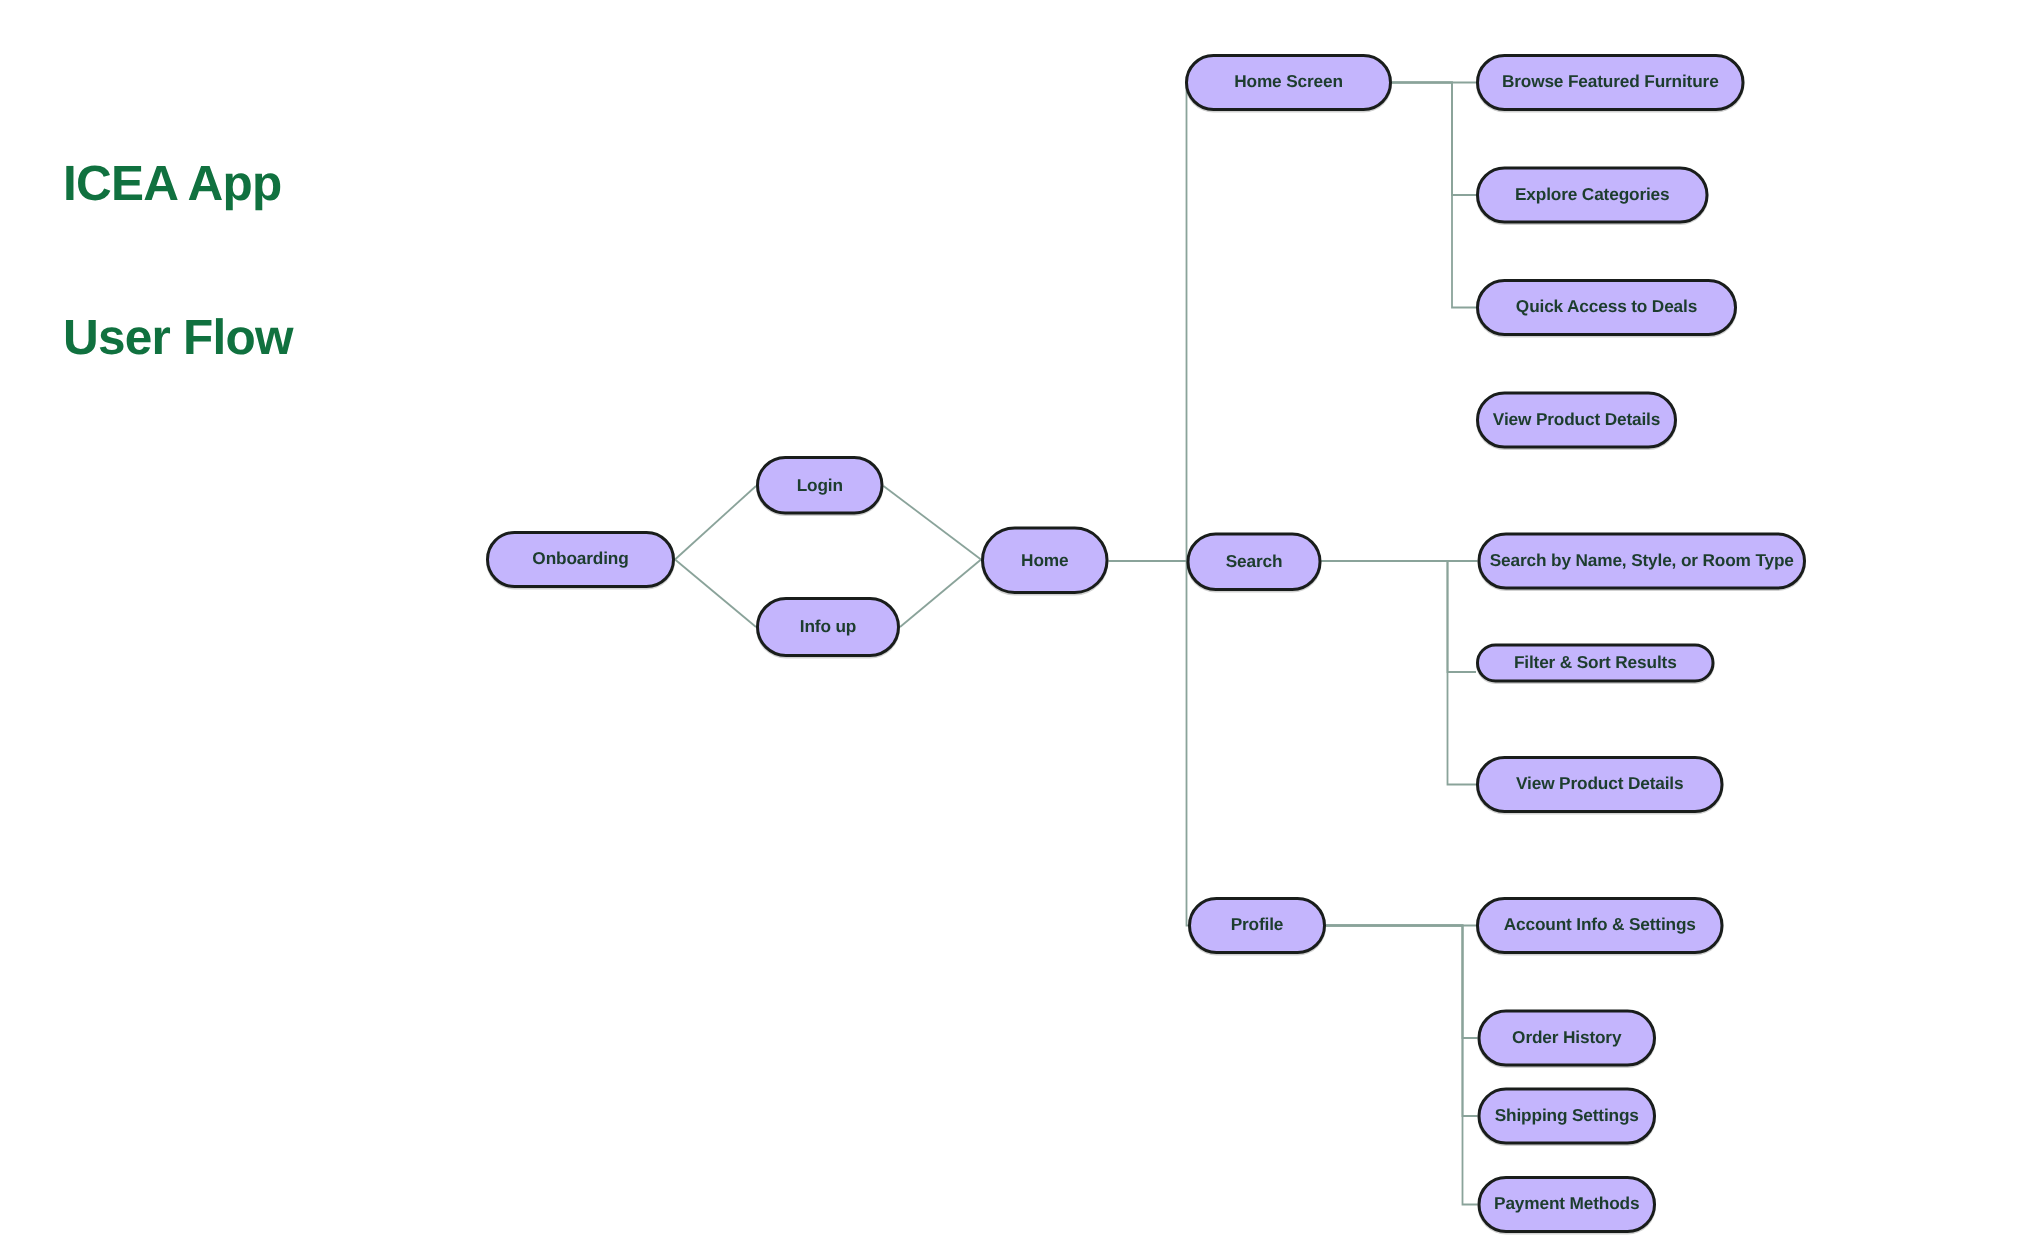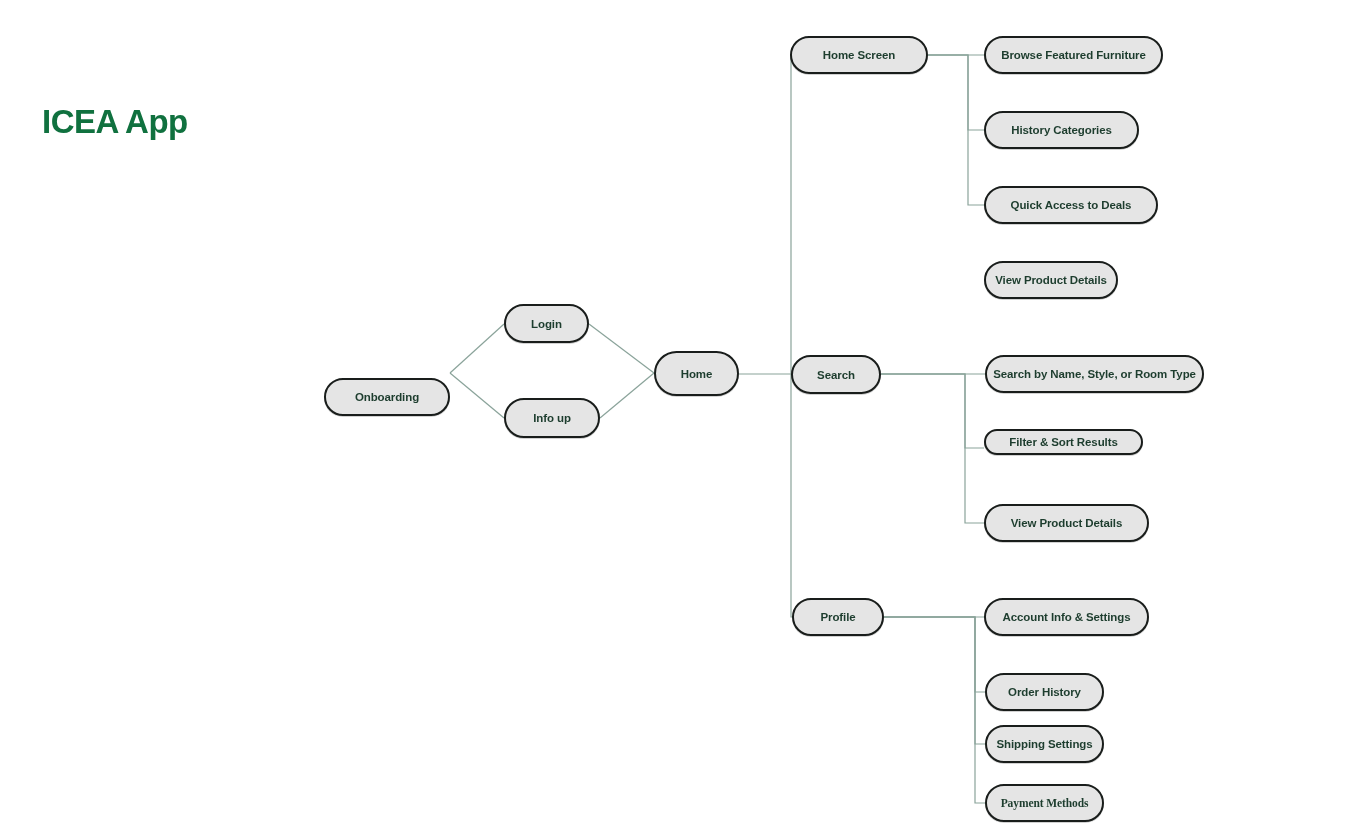--- a/index.html
+++ b/index.html
@@ -40,21 +40,21 @@
     font-family: "Liberation Sans", sans-serif;
     white-space: pre;
   }
   #title-block .tline { display: block; }
   .node {
     position: absolute;
     box-sizing: border-box;
     display: flex;
     align-items: center;
     justify-content: center;
-    background: #e5e5e5;
+    background: #c4b5fd;
     border: 2px solid #191d1b;
     border-radius: 999px;
     color: #1d3d2e;
     font-weight: bold;
     font-size: 11.5px;
     letter-spacing: -0.1px;
     text-align: center;
     white-space: nowrap;
     font-family: "Liberation Sans", sans-serif;
     box-shadow: 0 1px 0 rgba(0,0,0,0.18);
@@ -84,24 +84,25 @@
       <polyline points="881,374 965,374 965,448 984,448" fill="none" stroke="#8aa39a" stroke-width="1.2" stroke-linejoin="miter" stroke-linecap="butt"></polyline>
       <polyline points="881,374 965,374 965,523 984,523" fill="none" stroke="#8aa39a" stroke-width="1.2" stroke-linejoin="miter" stroke-linecap="butt"></polyline>
       <polyline points="884,617 984,617" fill="none" stroke="#8aa39a" stroke-width="1.2" stroke-linejoin="miter" stroke-linecap="butt"></polyline>
       <polyline points="884,617 975,617 975,692 985,692" fill="none" stroke="#8aa39a" stroke-width="1.2" stroke-linejoin="miter" stroke-linecap="butt"></polyline>
       <polyline points="884,617 975,617 975,744 985,744" fill="none" stroke="#8aa39a" stroke-width="1.2" stroke-linejoin="miter" stroke-linecap="butt"></polyline>
       <polyline points="884,617 975,617 975,803 985,803" fill="none" stroke="#8aa39a" stroke-width="1.2" stroke-linejoin="miter" stroke-linecap="butt"></polyline>
     </svg>
 
   <div id="title-block" style="color: rgb(16, 113, 63);">
     <span class="tline">ICEA App</span>
+    <span class="tline">User Flow</span>
   </div>
 
   <div id="node-layer">
-      <div class="node" style="left: 324px; top: 354px; width: 126px; height: 38px; border-color: rgb(25, 29, 27); color: rgb(29, 61, 46); margin-top: 24px;">
+      <div class="node" style="left: 324px; top: 354px; width: 126px; height: 38px; border-color: rgb(25, 29, 27); color: rgb(29, 61, 46);">
         <span class="node-label">Onboarding</span>
       </div>
       <div class="node" style="left: 504px; top: 304px; width: 85px; height: 39px; border-color: rgb(25, 29, 27); color: rgb(29, 61, 46);">
         <span class="node-label">Login</span>
       </div>
       <div class="node" style="left: 504px; top: 398px; width: 96px; height: 40px; border-color: rgb(25, 29, 27); color: rgb(29, 61, 46);">
         <span class="node-label">Info up</span>
       </div>
       <div class="node" style="left: 654px; top: 351px; width: 85px; height: 45px; border-color: rgb(25, 29, 27); color: rgb(29, 61, 46);">
         <span class="node-label">Home</span>
@@ -112,21 +113,21 @@
       <div class="node" style="left: 791px; top: 355px; width: 90px; height: 39px; border-color: rgb(25, 29, 27); color: rgb(29, 61, 46); justify-content: center;">
         <span class="node-label">Search</span>
       </div>
       <div class="node" style="left: 792px; top: 598px; width: 92px; height: 38px; border-color: rgb(25, 29, 27); color: rgb(29, 61, 46);">
         <span class="node-label">Profile</span>
       </div>
       <div class="node" style="left: 984px; top: 36px; width: 179px; height: 38px; border-color: rgb(25, 29, 27); color: rgb(29, 61, 46);">
         <span class="node-label">Browse Featured Furniture</span>
       </div>
       <div class="node" style="left: 984px; top: 111px; width: 155px; height: 38px; border-color: rgb(25, 29, 27); color: rgb(29, 61, 46);">
-        <span class="node-label">History Categories</span>
+        <span class="node-label">Explore Categories</span>
       </div>
       <div class="node" style="left: 984px; top: 186px; width: 174px; height: 38px; border-color: rgb(25, 29, 27); color: rgb(29, 61, 46);">
         <span class="node-label">Quick Access to Deals</span>
       </div>
       <div class="node" style="left: 984px; top: 261px; width: 134px; height: 38px; border-color: rgb(25, 29, 27); color: rgb(29, 61, 46);">
         <span class="node-label">View Product Details</span>
       </div>
       <div class="node" style="left: 985px; top: 355px; width: 219px; height: 38px; border-color: rgb(25, 29, 27); color: rgb(29, 61, 46); justify-content: center;">
         <span class="node-label">Search by Name, Style, or Room Type</span>
       </div>
@@ -138,18 +139,18 @@
       </div>
       <div class="node" style="left: 984px; top: 598px; width: 165px; height: 38px; border-color: rgb(25, 29, 27); color: rgb(29, 61, 46);">
         <span class="node-label">Account Info &amp; Settings</span>
       </div>
       <div class="node" style="left: 985px; top: 673px; width: 119px; height: 38px; border-color: rgb(25, 29, 27); color: rgb(29, 61, 46);">
         <span class="node-label">Order History</span>
       </div>
       <div class="node" style="left: 985px; top: 725px; width: 119px; height: 38px; border-color: rgb(25, 29, 27); color: rgb(29, 61, 46);">
         <span class="node-label">Shipping Settings</span>
       </div>
-      <div class="node" style="left: 985px; top: 784px; width: 119px; height: 38px; border-color: rgb(25, 29, 27); color: rgb(29, 61, 46); font-family: Liberation Serif, serif;">
+      <div class="node" style="left: 985px; top: 784px; width: 119px; height: 38px; border-color: rgb(25, 29, 27); color: rgb(29, 61, 46);">
         <span class="node-label">Payment Methods</span>
       </div>
     </div>
 
 </div>
 
 </body></html>

